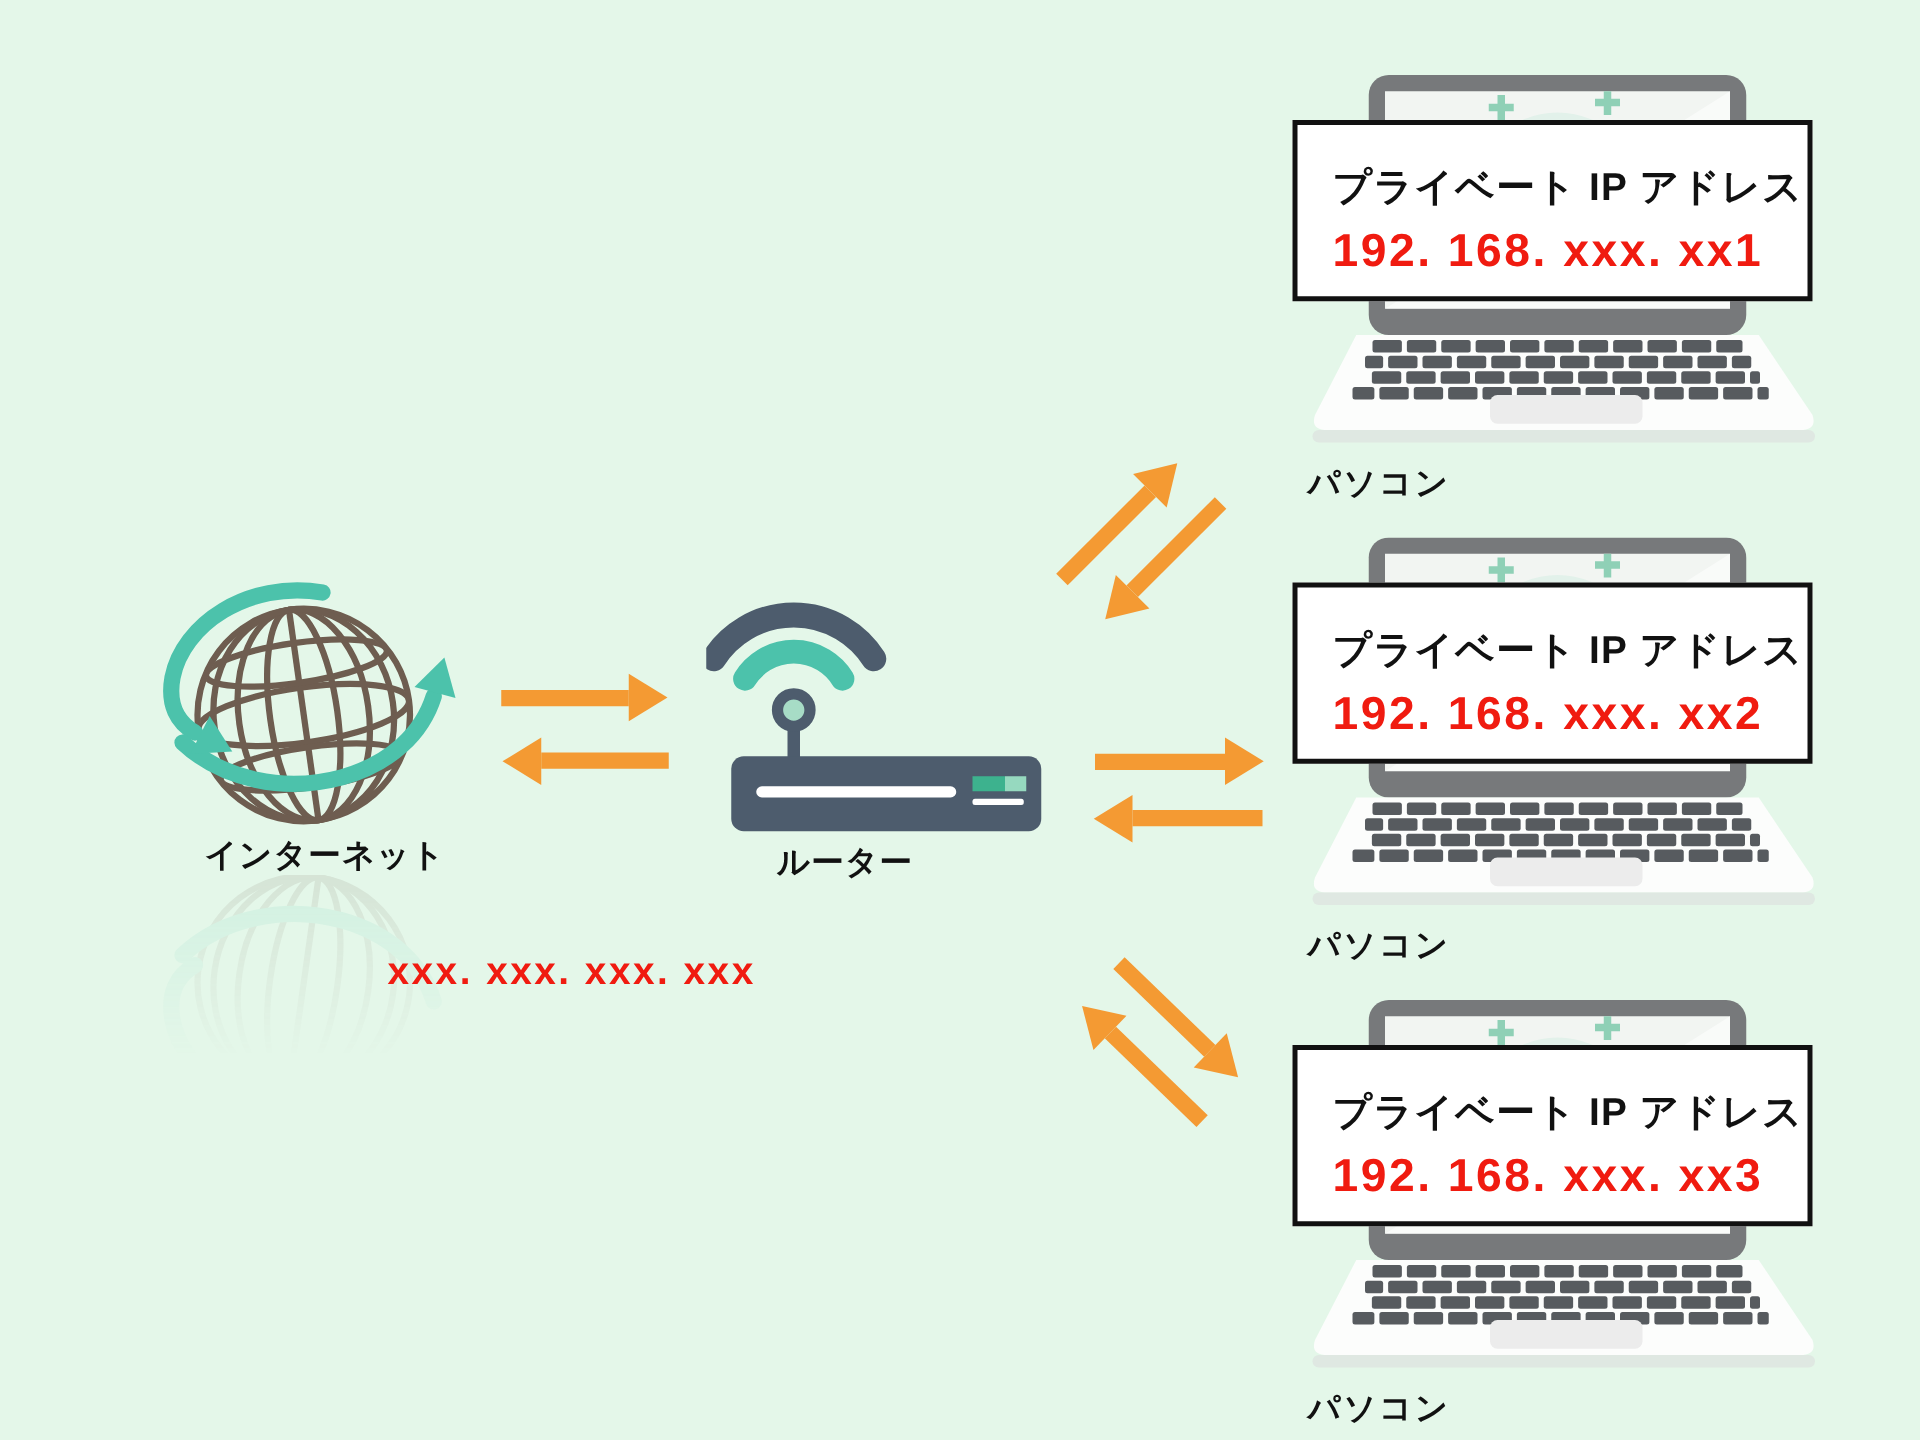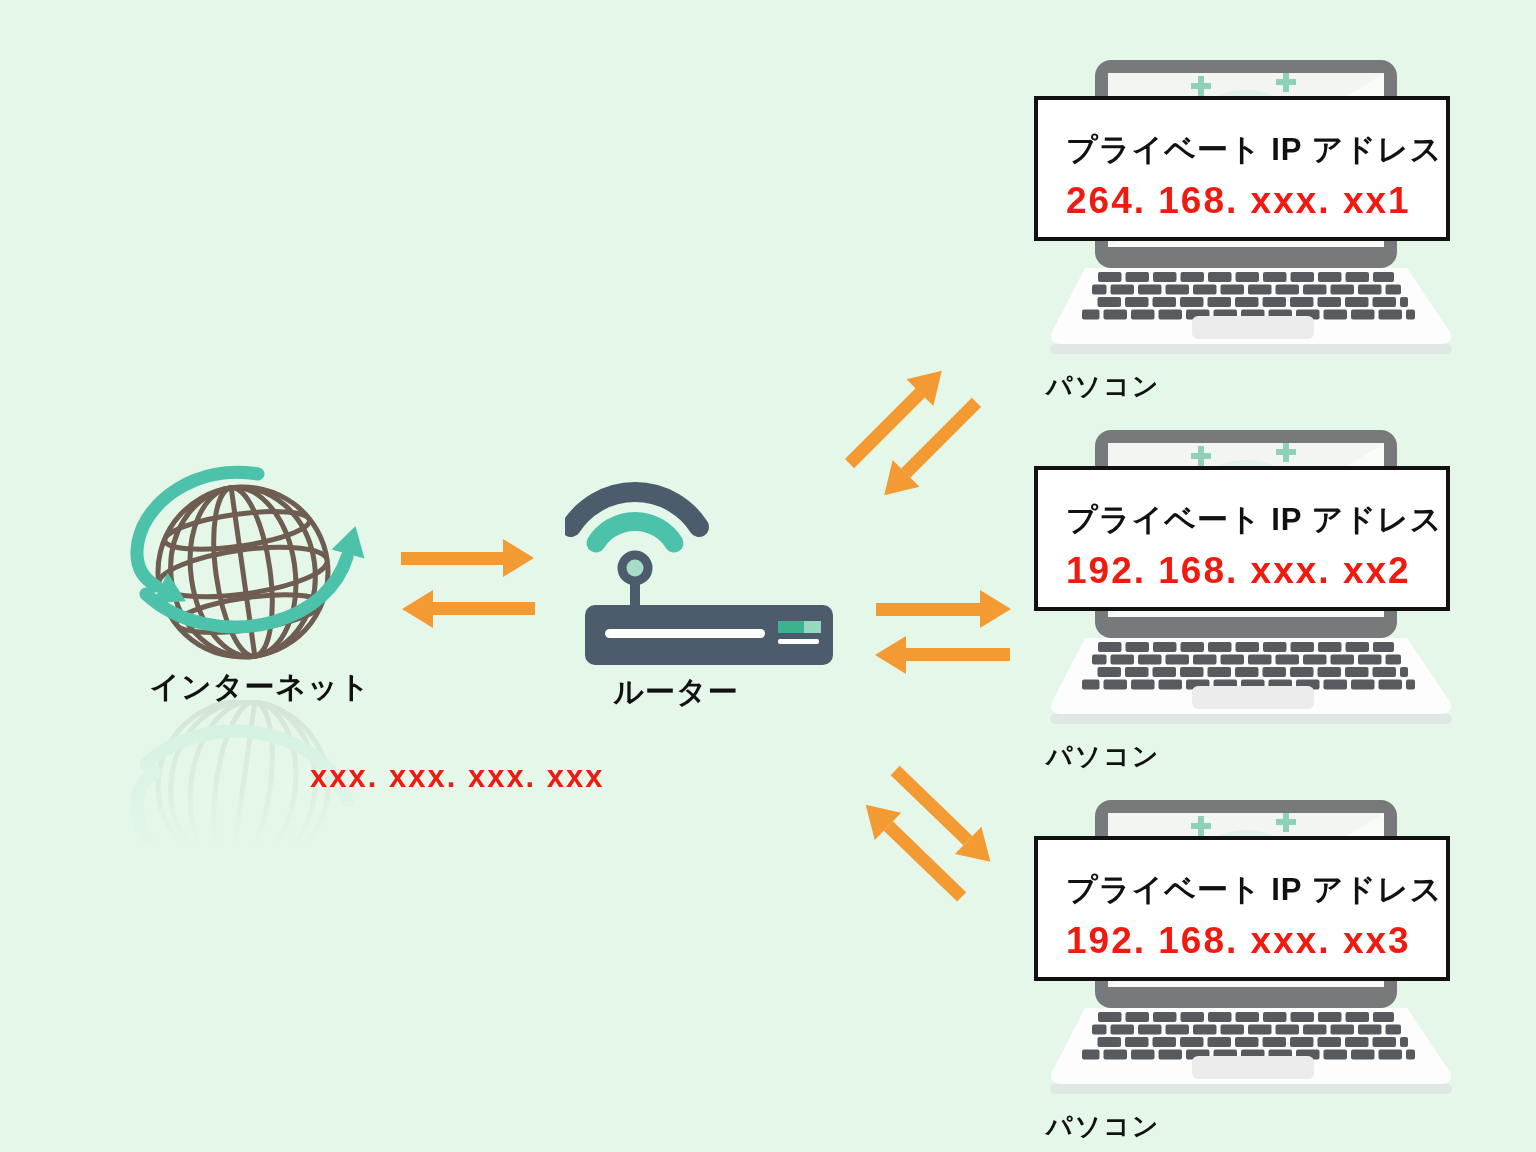--- a/index.html
+++ b/index.html
@@ -11,21 +11,21 @@
   body{font-family:"Liberation Sans","DejaVu Sans",sans-serif;background:var(--bg);}
   .canvas{position:relative;width:1536px;height:1152px;background:var(--bg);overflow:hidden;}
   .abs{position:absolute;}
 
   
   .arrow{position:absolute;display:flex;align-items:center;height:40px;}
   .arrow .shaft{height:13px;background:var(--orange);}
   .arrow .head{width:0;height:0;border-top:19px solid transparent;border-bottom:19px solid transparent;border-left:31px solid var(--orange);}
 
   
-  .icon-label{position:absolute;font-size:30px;font-weight:bold;color:var(--ink);text-align:center;letter-spacing:1px;}
+  .icon-label{position:absolute;font-size:26px;font-weight:bold;color:var(--ink);text-align:center;letter-spacing:1px;}
   .gip{position:absolute;left:310px;top:738px;}
   .gip .t{font-size:31px;font-weight:bold;color:var(--ink);letter-spacing:1px;}
   .gip .v{margin-top:21px;font-size:31px;font-weight:bold;color:var(--red);letter-spacing:2px;text-align:right;}
 
   
   .pc-unit{position:absolute;left:1030px;width:432px;height:345px;}
   .ip-box{position:absolute;left:4px;top:41px;width:416px;min-height:130px;background:#ffffff;
           border:4px solid var(--ink);padding:29px 10px 15px 28px;}
   .ip-box .t{font-size:31px;font-weight:bold;color:var(--ink);letter-spacing:1px;white-space:nowrap;}
   .ip-box .v{margin-top:9px;font-size:37px;font-weight:bold;color:var(--red);letter-spacing:2px;white-space:nowrap;}
@@ -215,21 +215,21 @@
           <rect x="256" y="249.5" width="23.5" height="10" rx="2"></rect>
           <rect x="283.5" y="249.5" width="23.5" height="10" rx="2"></rect>
           <rect x="311" y="249.5" width="23.5" height="10" rx="2"></rect>
           <rect x="338.5" y="249.5" width="23.5" height="10" rx="2"></rect>
           <rect x="366" y="249.5" width="9.0" height="10" rx="2"></rect>
         </g>
       <rect x="152" y="256" width="122" height="23" rx="6" fill="#ececec"></rect>
     </svg>
     <div class="ip-box">
       <div class="t">プライベート IP アドレス</div>
-      <div class="v">264. 168. xxx. xx1</div>
+      <div class="v">192. 168. xxx. xx1</div>
     </div>
     <div class="pc-label">パソコン</div>
   </div>
 
   <div class="pc-unit" style="top:425px;">
     <svg class="abs" style="left:10px;top:5px;" width="420" height="300" viewBox="0 0 420 300">
       <defs>
           <clipPath id="scr1">
             <rect x="68" y="13" width="276" height="174"></rect>
           </clipPath>

